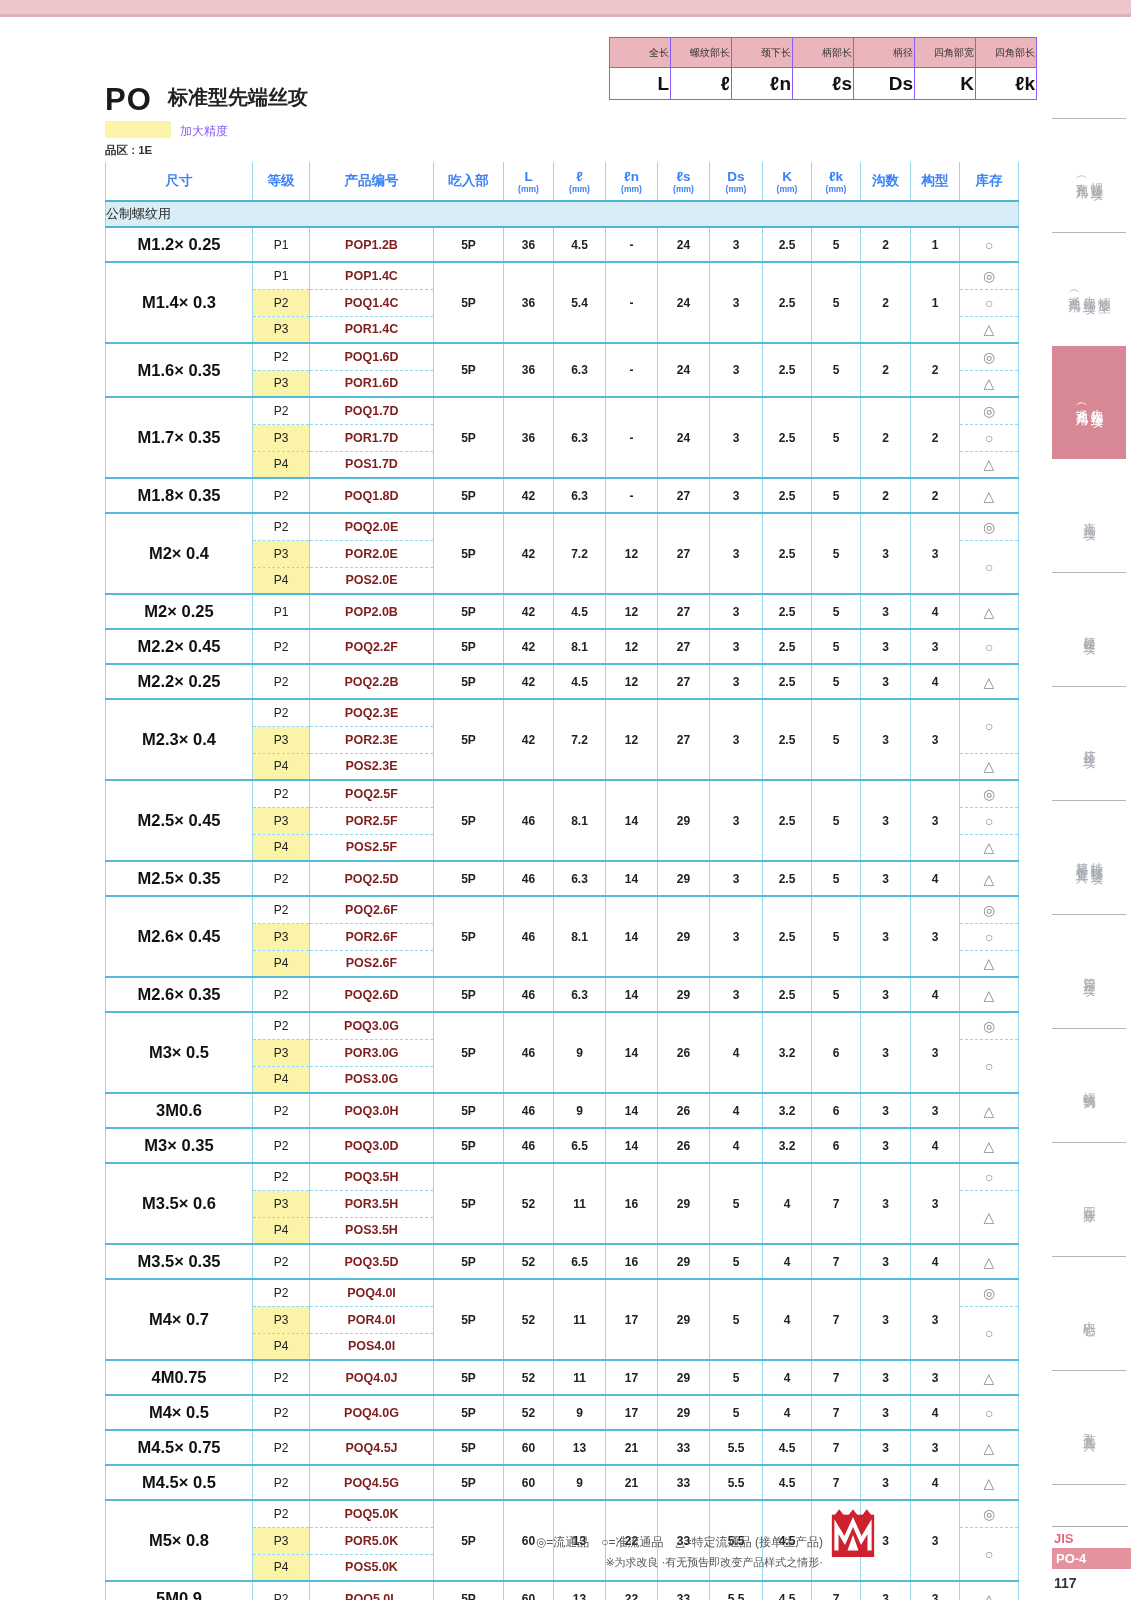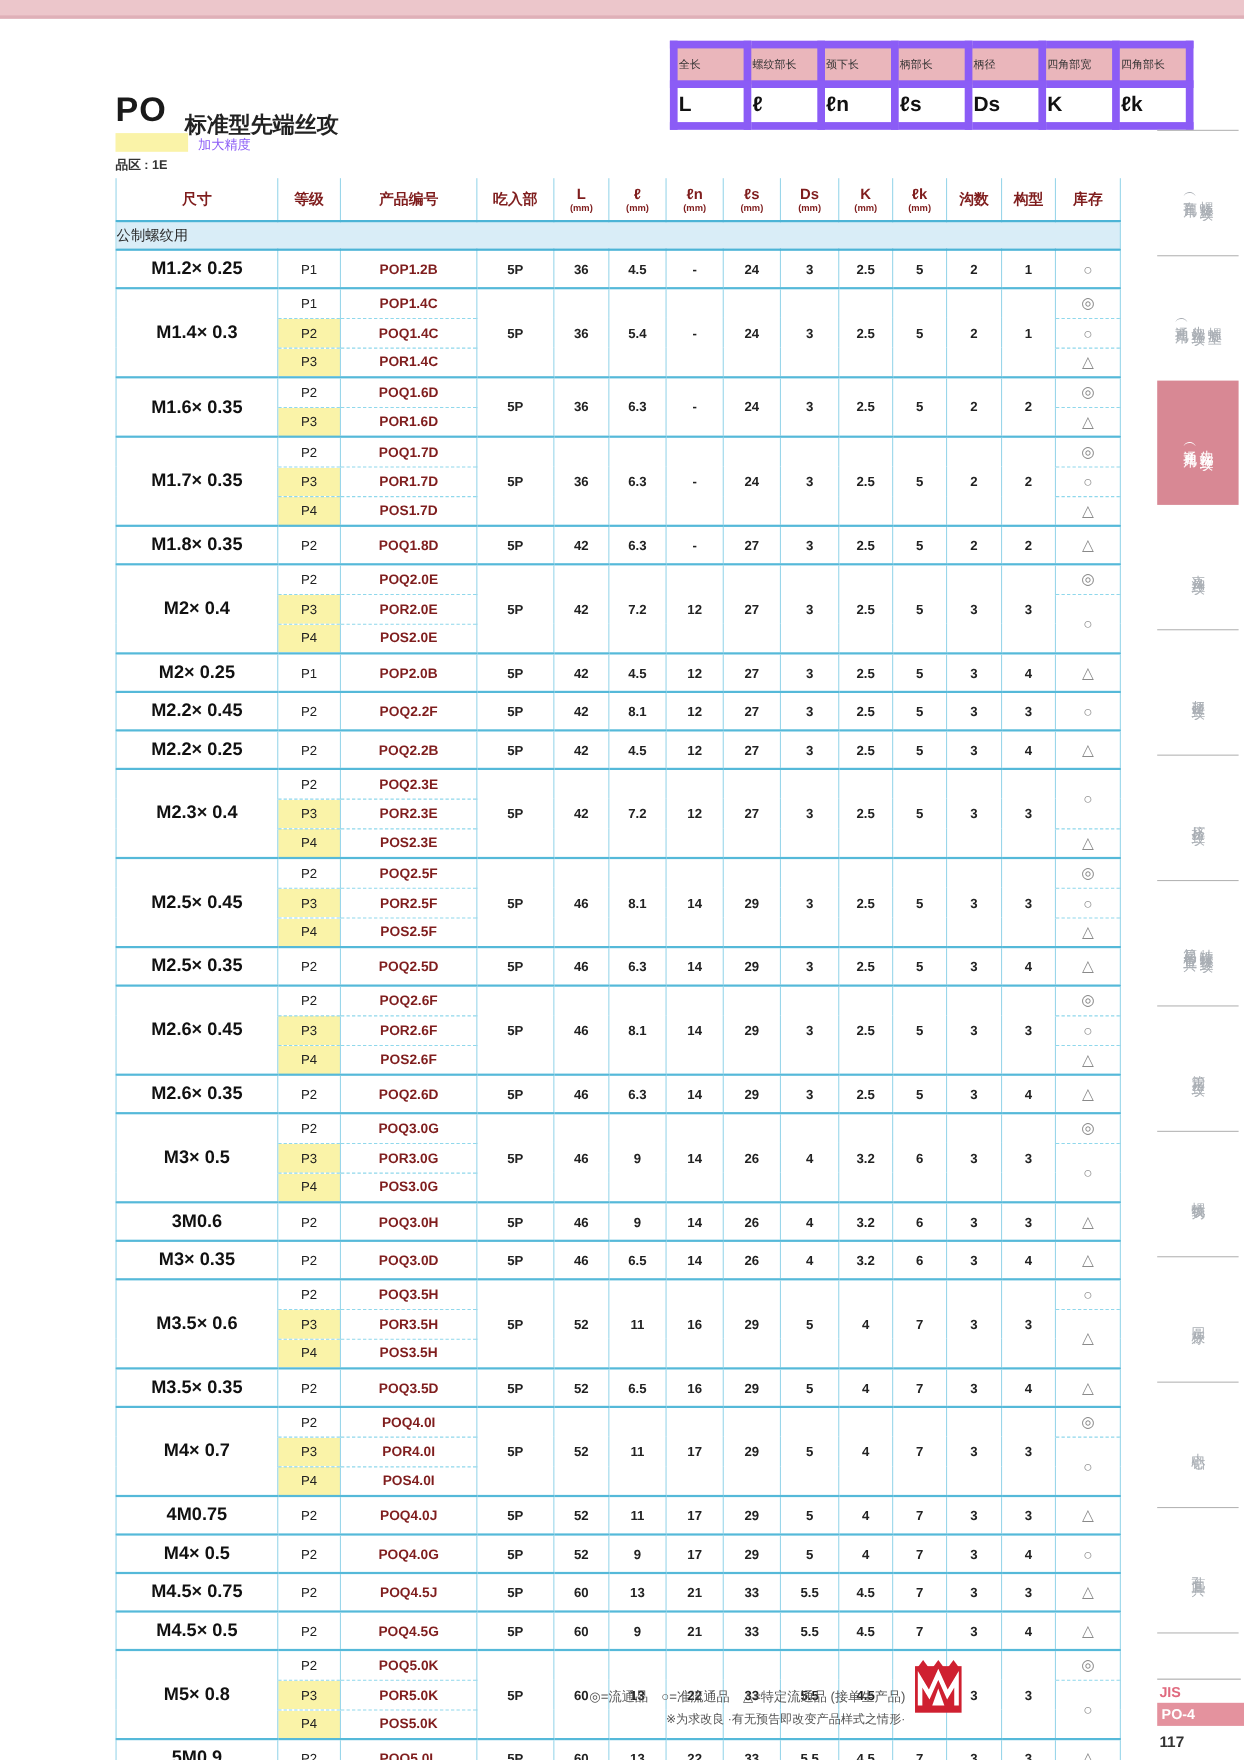--- a/index.html
+++ b/index.html
@@ -5,36 +5,36 @@
   html,body{margin:0;padding:0;}
   body{font-family:"Liberation Sans","DejaVu Sans",sans-serif;background:#fff;}
   #page{position:relative;width:1131px;height:1600px;background:#fff;overflow:hidden;}
 
   
   .topbar{position:absolute;left:0;top:0;width:1131px;height:14px;background:#ecc6cb;border-bottom:3px solid #dfb0b8;}
 
   
   .dim-wrap{position:absolute;left:609px;top:37px;}
   table.dim{border-collapse:collapse;}
-  table.dim td{border:7px solid #8b5cf6;width:58px;text-align:left;}
+  table.dim td{border:1px solid #8b5cf6;width:58px;text-align:right;}
   table.dim tr.dh td{background:#eab6bb;height:27px;font-size:10px;color:#333;}
   table.dim tr.dv td{background:#fff;height:29px;font-size:19px;font-weight:bold;color:#111;}
 
   
   .t-code{position:absolute;left:105px;top:82px;font-size:31px;font-weight:bold;letter-spacing:1px;color:#1a1a1a;}
-  .t-name{position:absolute;left:168px;top:100px;font-size:20px;font-weight:bold;color:#222;}
+  .t-name{position:absolute;left:168px;top:84px;font-size:20px;font-weight:bold;color:#222;}
   .hl-swatch{position:absolute;left:105px;top:121px;width:66px;height:17px;background:#faf3a8;}
   .hl-label{position:absolute;left:180px;top:123px;font-size:12px;color:#8b5cf6;}
   .series{position:absolute;left:105px;top:143px;font-size:11.5px;font-weight:bold;color:#333;}
 
   
   .main-wrap{position:absolute;left:105px;top:162px;}
   table.main{border-collapse:collapse;table-layout:fixed;width:913px;border-left:1px solid #9ad6ea;border-right:1px solid #9ad6ea;border-bottom:2px solid #55b9d9;}
   table.main td,table.main th{border-left:1px solid #9ad6ea;text-align:center;vertical-align:middle;padding:0;overflow:hidden;}
-  table.main th{height:38px;background:#fff;font-size:13.5px;color:#7f1d1d;font-weight:bold;}
+  table.main th{height:38px;background:#fff;font-size:13.5px;color:#3b82f6;font-weight:bold;}
   table.main th .u{display:block;font-size:8.5px;font-weight:bold;line-height:8px;margin-top:1px;}
   tr.section-row td{height:24px;background:#d9edf7;border-top:2px solid #4cb4d6;border-bottom:2px solid #4cb4d6;
     text-align:left;font-size:13px;color:#2a2a2a;}
   tr.group-start > td{border-top:2px solid #55b9d9;}
   tr.r1{height:35px;} tr.r3{height:27px;}
   td.size{text-align:left;padding-left:12px;font-size:16.5px;font-weight:bold;color:#111;letter-spacing:0;}
   td.grade{font-size:12px;color:#222;}
   td.grade.hl{background:#faf3a8;}
   td.code{text-align:left;padding-left:10px;font-size:12.5px;font-weight:bold;color:#7f1d1d;margin-top:22px;}
   td.num{font-size:12px;font-weight:bold;color:#222;}

